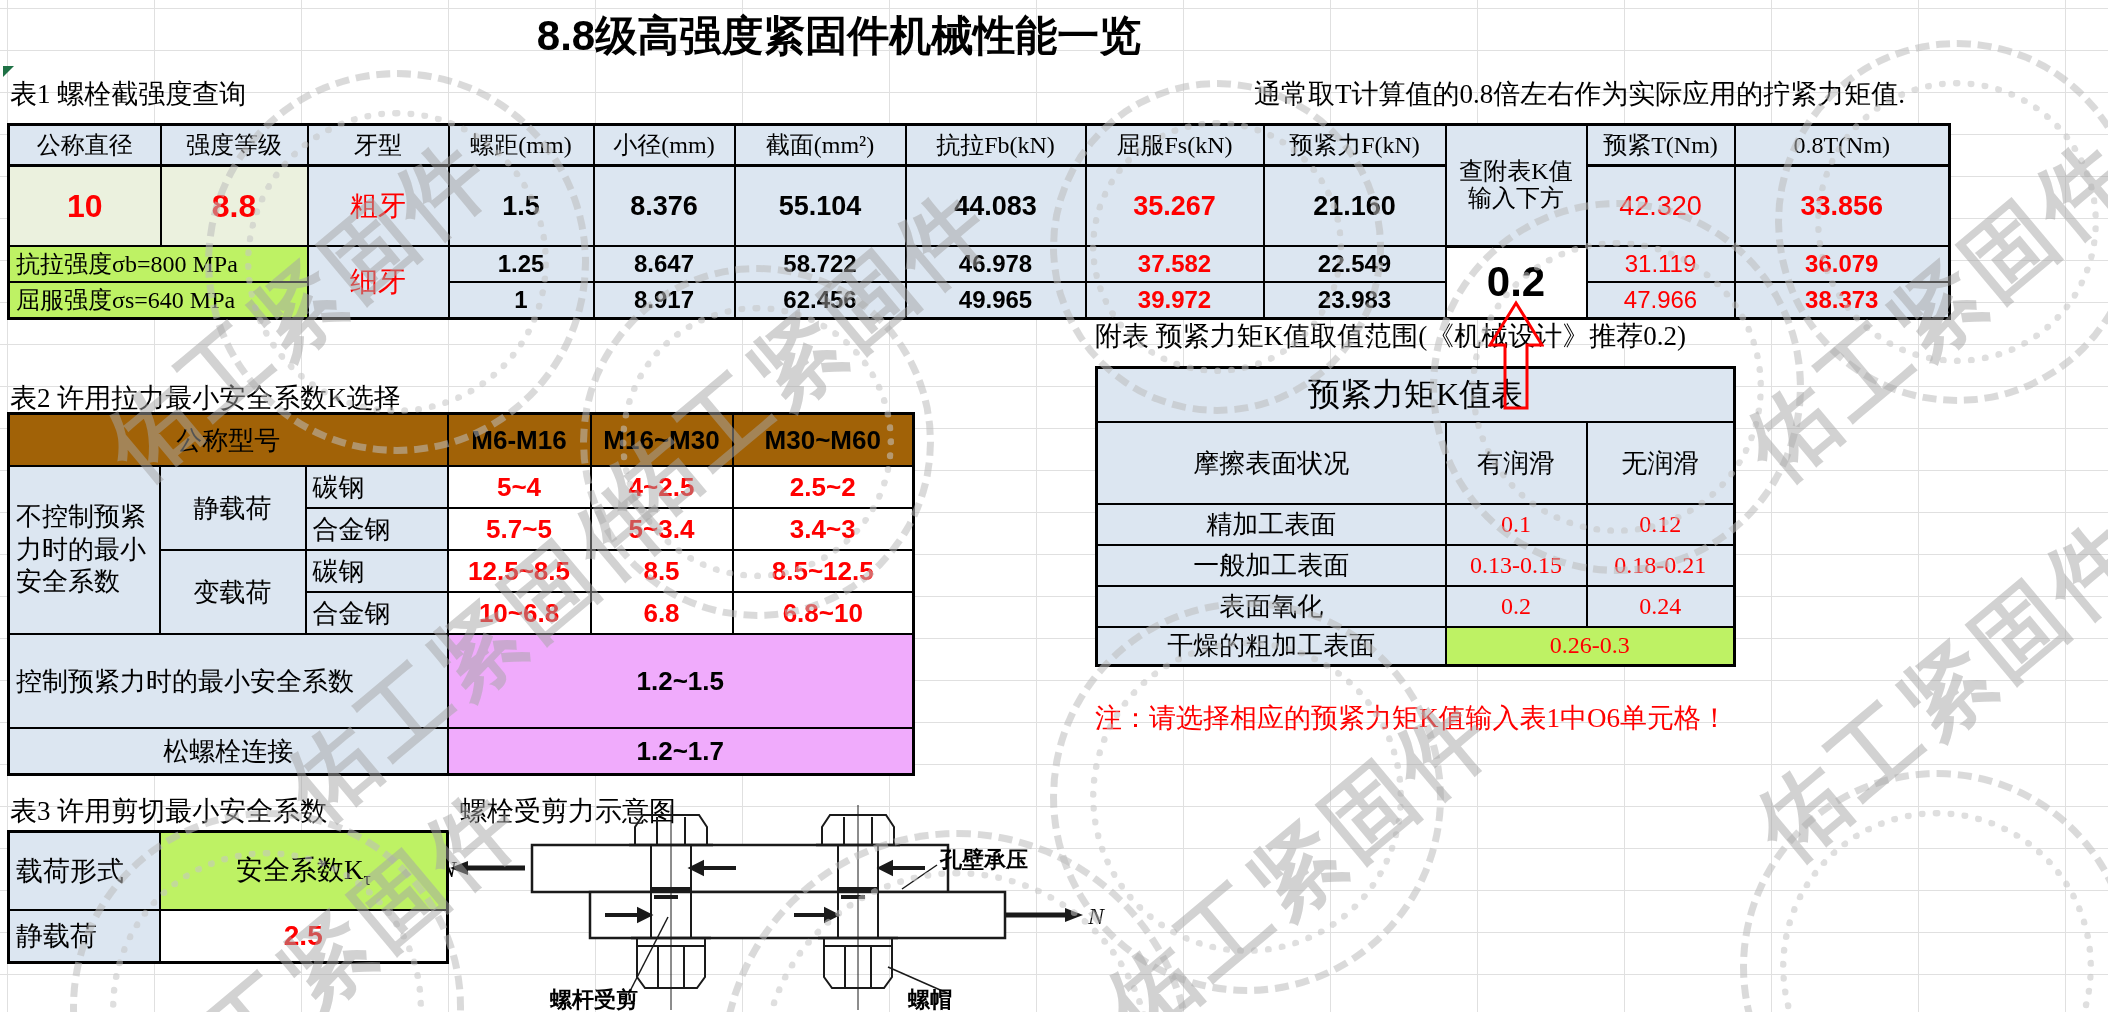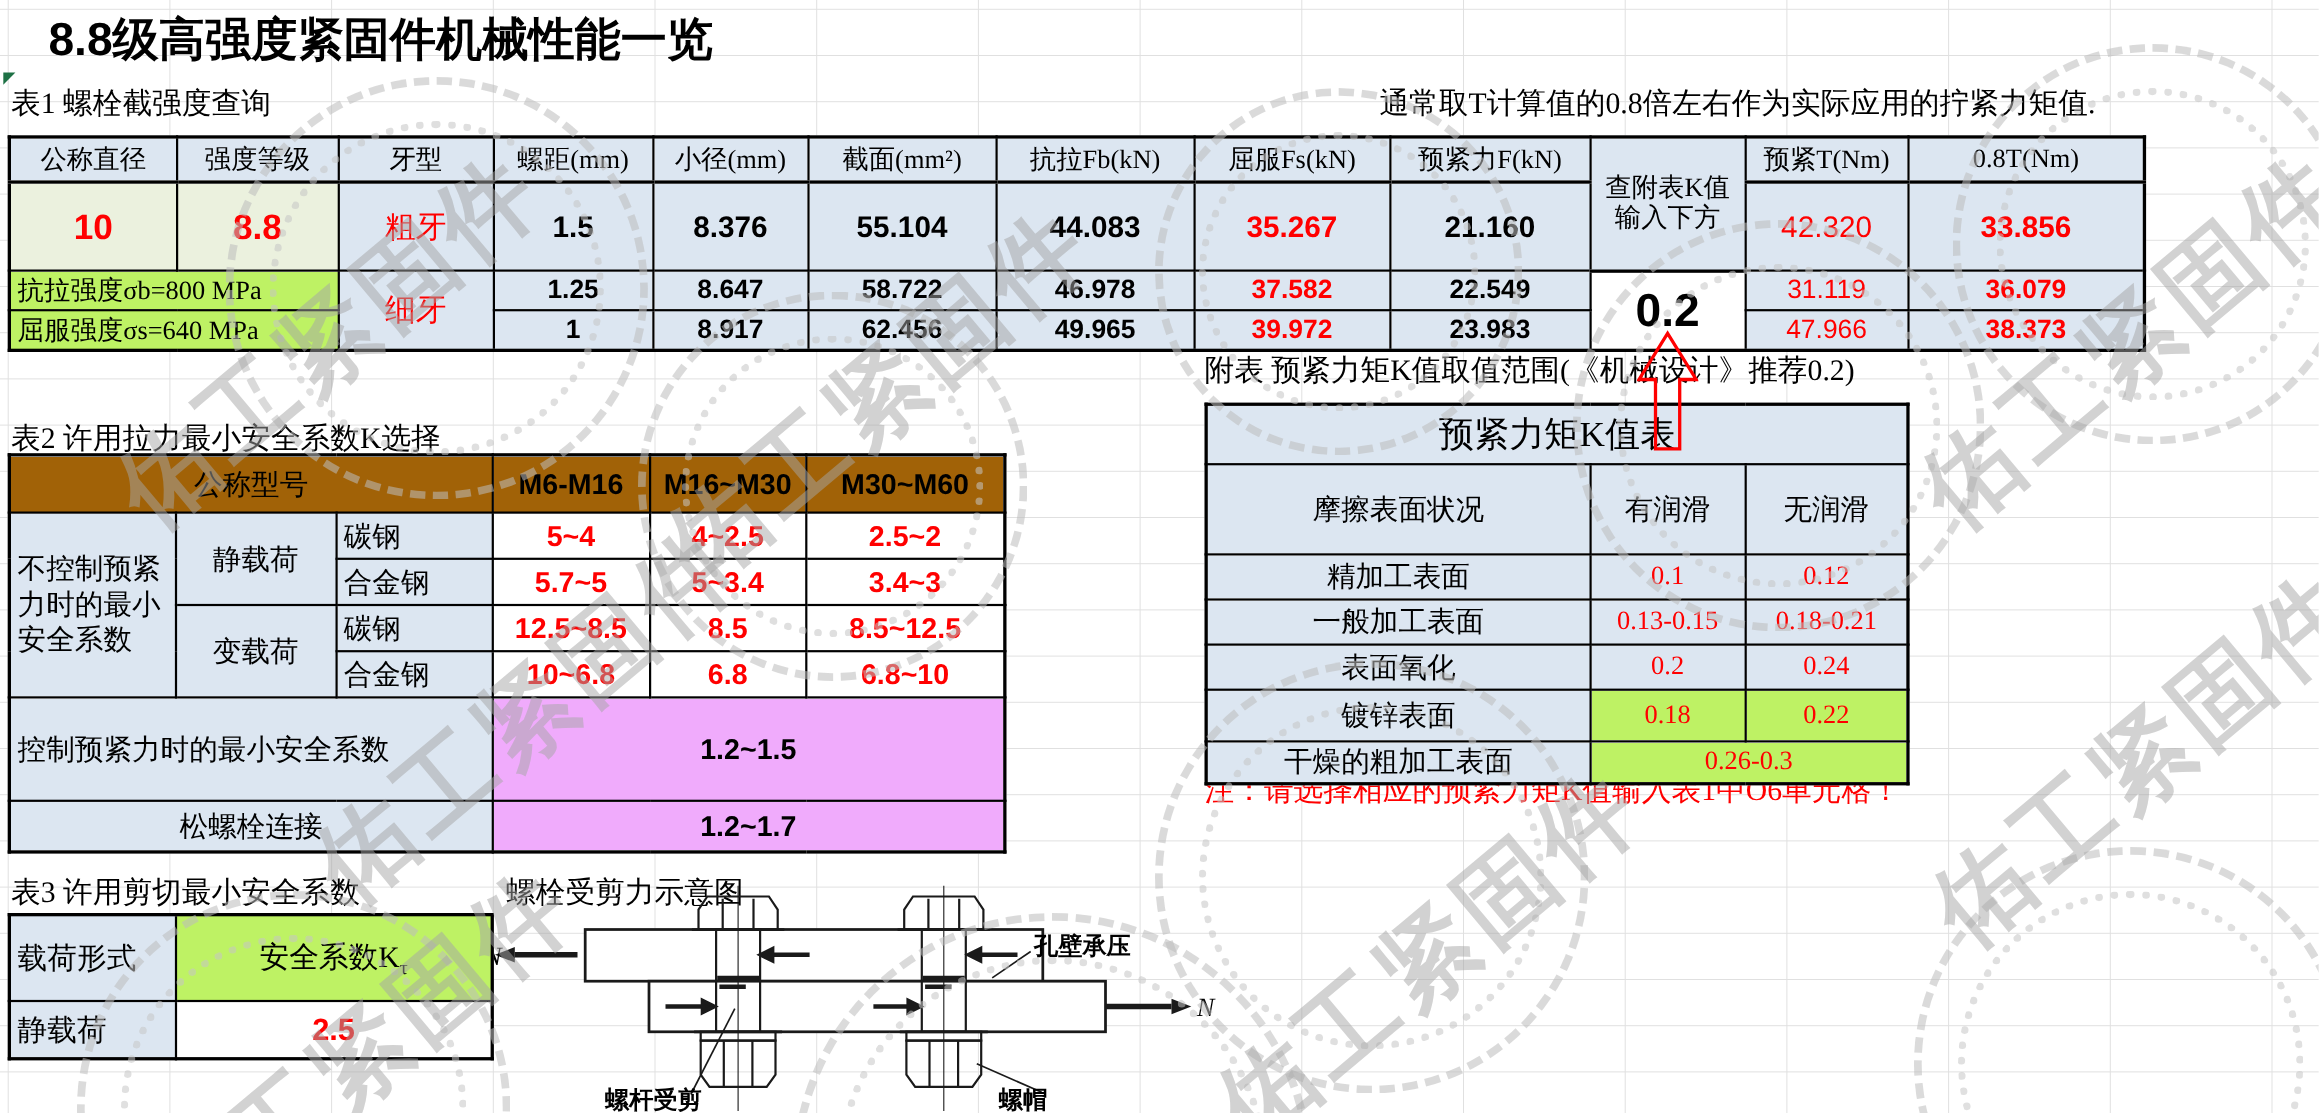--- a/index.html
+++ b/index.html
@@ -2,22 +2,22 @@
 <html><head>
 <meta charset="utf-8">
 <style>
   html,body{margin:0;padding:0;background:#fff;}
   .sheet{position:relative;width:2108px;height:1012px;overflow:hidden;background:#fff;
     background-image:linear-gradient(to right,#e0e0e0 1px,transparent 1px),
                      linear-gradient(to bottom,#e0e0e0 1px,transparent 1px);
     background-size:147px 42px;background-position:7px 8px;
     font-family:"Liberation Sans",sans-serif;color:#000;}
   .abs{position:absolute;}
-  .title{left:0;top:8px;width:1678px;text-align:left;font-size:42px;font-weight:bold;
-    font-family:"Liberation Sans",sans-serif;z-index:2;margin-left:44px;}
+  .title{left:0;top:8px;width:1678px;text-align:center;font-size:42px;font-weight:bold;
+    font-family:"Liberation Sans",sans-serif;z-index:2;}
   .lbl{font-family:"Liberation Serif",serif;font-size:27px;white-space:nowrap;z-index:2;}
   .note-red{font-family:"Liberation Serif",serif;font-size:27px;color:#ff0000;white-space:nowrap;z-index:2;}
   table{border-collapse:collapse;table-layout:fixed;position:absolute;z-index:3;background:#fff;}
   td{border:2px solid #000;text-align:center;vertical-align:middle;padding:0 2px;overflow:hidden;
      font-family:"Liberation Serif",serif;font-size:24px;}
   #t1,#t2,#tk,#t3{border:3px solid #000;}
   .blue{background:#dce6f1;}
   .green{background:#ebf1de;text-align:center;}
   .white{background:#bef264;}
   .red{color:#ff0000;}
@@ -229,25 +229,20 @@
     <tr style="height:41px;">
       <td class="blue">一般加工表面</td>
       <td class="blue kv">0.13-0.15</td>
       <td class="blue kv">0.18-0.21</td>
     </tr>
     <tr style="height:41px;margin-top:40px;">
       <td class="blue">表面氧化</td>
       <td class="blue kv">0.2</td>
       <td class="blue kv">0.24</td>
     </tr>
-    <tr style="height:47px;">
-      <td class="blue">镀锌表面</td>
-      <td class="white kv">0.18</td>
-      <td class="white kv">0.22</td>
-    </tr>
     <tr style="height:38px;">
       <td class="blue">干燥的粗加工表面</td>
       <td class="white kv" colspan="2">0.26-0.3</td>
     </tr>
   </tbody>
     </table>
 
   <div class="abs note-red" style="left:1095px;top:700px;">注：请选择相应的预紧力矩K值输入表1中O6单元格！</div>
 
   <div class="abs lbl" style="left:10px;top:793px;">表3 许用剪切最小安全系数</div>

